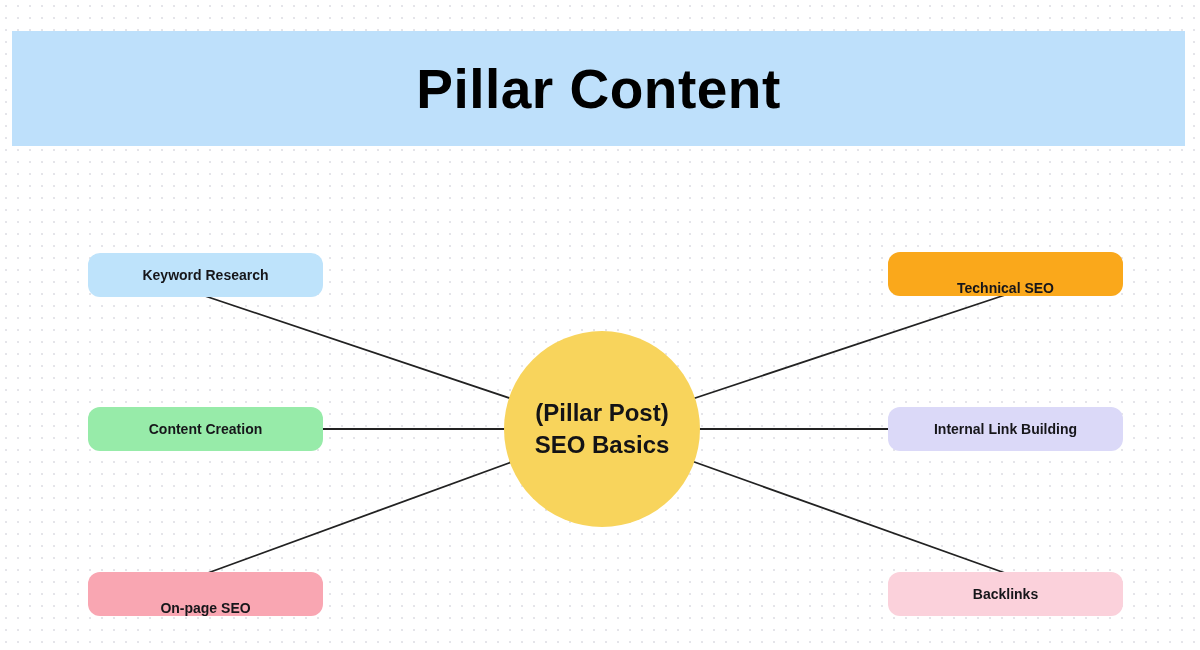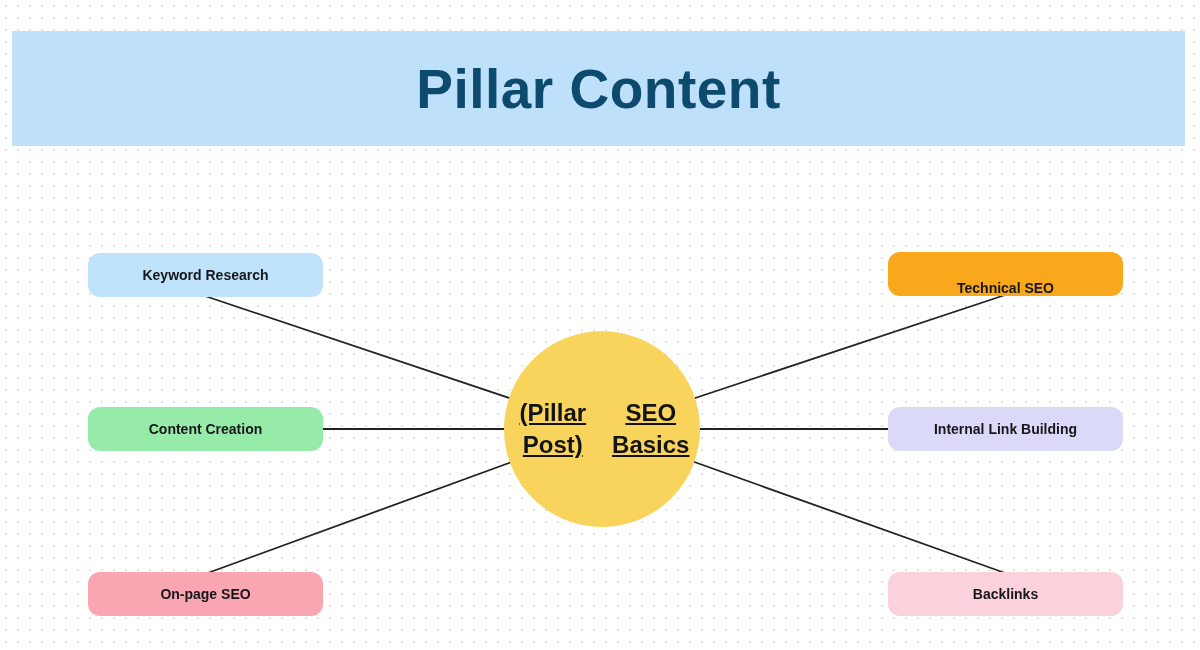--- a/index.html
+++ b/index.html
@@ -23,21 +23,21 @@
     width: 1173px;
     height: 115px;
     display: flex;
     align-items: center;
     justify-content: center;
   }
   .banner h1 {
     font-size: 55px;
     font-weight: 800;
     letter-spacing: 0.5px;
-    color: #0c4a6e;
+    color: #000000;
   }
 
   .connectors {
     position: absolute;
     left: 0;
     top: 0;
     width: 1200px;
     height: 650px;
   }
   .connector { stroke-width: 1.8; }
@@ -62,29 +62,28 @@
   .node-5 { left: 888px; top: 572px; }
 
   .center-node {
     position: absolute;
     left: 504px;
     top: 331px;
     width: 196px;
     height: 196px;
     border-radius: 50%;
     display: flex;
-    flex-direction: row;
+    flex-direction: column;
     align-items: center;
     justify-content: center;
     text-align: center;
     font-size: 24px;
     font-weight: bold;
     line-height: 1.32;
     color: #131316;
-    text-decoration: underline;
   }
 </style>
 </head>
 <body>
 
 <div class="canvas">
 
   <div class="banner" style="background-color: rgb(190, 224, 251);">
     <h1>Pillar Content</h1>
   </div>
@@ -97,21 +96,21 @@
     <line class="connector" x1="910" y1="429" x2="602" y2="429" stroke="#222222"></line>
     <line class="connector" x1="1005" y1="573" x2="602" y2="429" stroke="#222222"></line>
   </svg>
 
   <div class="node node-0" style="background-color: rgb(190, 227, 251);">
     <span>Keyword Research</span>
   </div>
   <div class="node node-1" style="background-color: rgb(151, 235, 169);">
     <span>Content Creation</span>
   </div>
-  <div class="node node-2" style="background-color: rgb(249, 166, 178);">
+  <div class="node node-2" style="background-color: rgb(249, 166, 178); align-items: flex-end;">
     <span>On-page SEO</span>
   </div>
   <div class="node node-3" style="background-color: rgb(250, 168, 27);">
     <span>Technical SEO</span>
   </div>
   <div class="node node-5" style="background-color: rgb(251, 209, 219);">
     <span>Backlinks</span>
   </div>
   <div class="node node-4" style="background-color: rgb(219, 217, 248);">
     <span>Internal Link Building</span>

